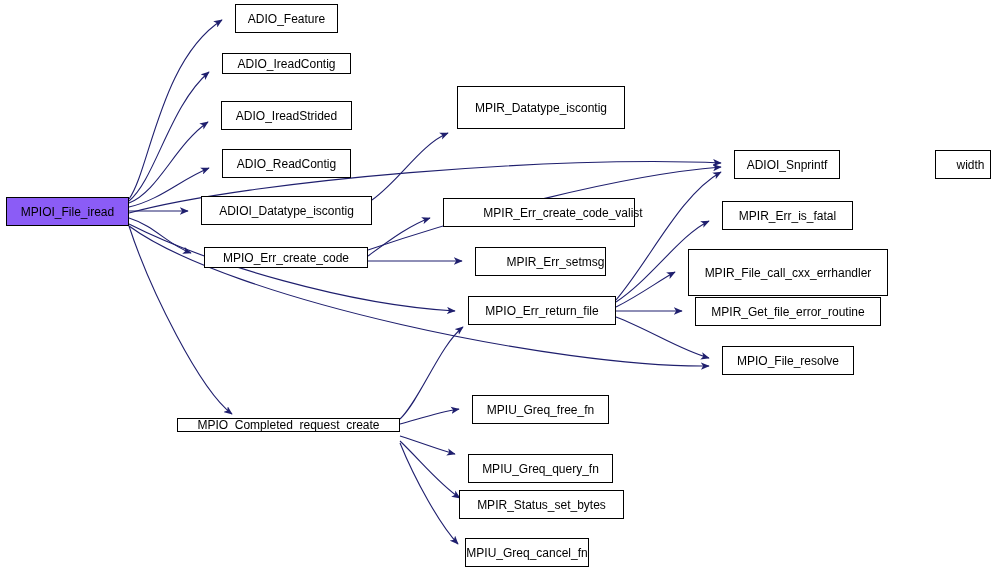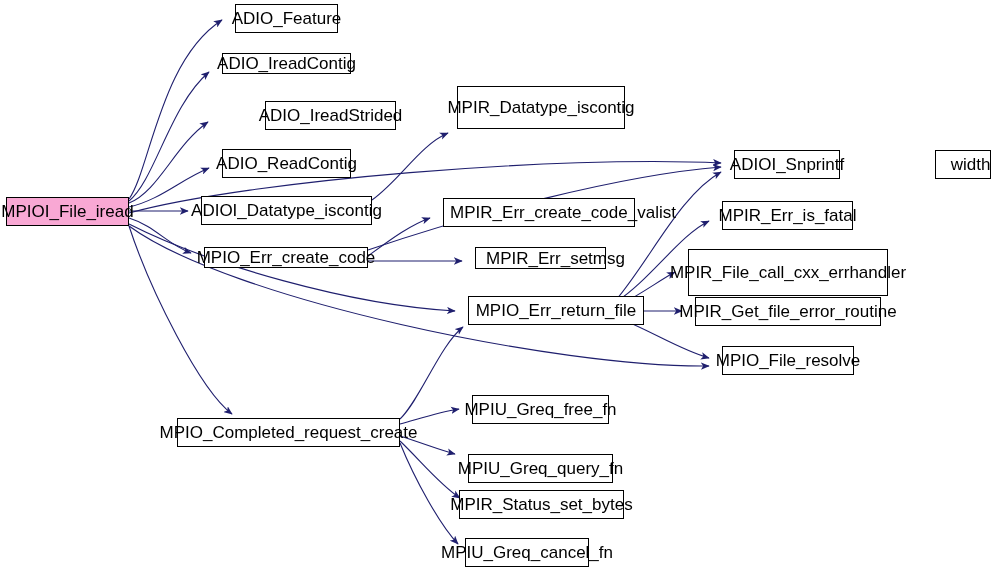--- a/index.html
+++ b/index.html
@@ -24,30 +24,30 @@
     width: 995px;
     height: 568px;
     pointer-events: none;
   }
   .node {
     position: absolute;
     box-sizing: border-box;
     border: 1px solid #000000;
     background: #ffffff;
     color: #000000;
-    font-size: 17px;
+    font-size: 12px;
     line-height: 1;
     display: flex;
     align-items: center;
     justify-content: center;
     white-space: nowrap;
     letter-spacing: 0px;
   }
   .node.current {
-    background: #f9a8d4;
+    background: #8b5cf6;
   }
 </style>
 </head>
 <body>
 
 <div id="callgraph">
   <svg id="edges-layer" viewBox="0 0 995 568" xmlns="http://www.w3.org/2000/svg">
     <defs>
       <marker id="arrowhead" viewBox="0 0 12 10" refX="11" refY="5" markerWidth="8" markerHeight="7" orient="auto-start-reverse">
         <path d="M0,0 L12,5 L0,10 L3,5 Z" fill="#1f1f6e"></path>
@@ -77,33 +77,33 @@
         <path d="M400,424 C425,417 440,412 459,409" fill="none" stroke="#1f1f6e" stroke-width="1.1" marker-end="url(#arrowhead)"></path>
         <path d="M400,436 C425,444 440,450 455,454" fill="none" stroke="#1f1f6e" stroke-width="1.1" marker-end="url(#arrowhead)"></path>
         <path d="M400,441 C420,460 440,485 460,498" fill="none" stroke="#1f1f6e" stroke-width="1.1" marker-end="url(#arrowhead)"></path>
         <path d="M400,443 C415,480 440,525 458,544" fill="none" stroke="#1f1f6e" stroke-width="1.1" marker-end="url(#arrowhead)"></path>
       </g>
   </svg>
   <div id="nodes-layer">
       <div class="node current" style="left: 6px; top: 197px; width: 123px; height: 29px;">MPIOI_File_iread</div>
       <div class="node" style="left: 235px; top: 4px; width: 103px; height: 29px;">ADIO_Feature</div>
       <div class="node" style="left: 222px; top: 53px; width: 129px; height: 21px;">ADIO_IreadContig</div>
-      <div class="node" style="left: 221px; top: 101px; width: 131px; height: 29px; margin-left: 44px;">ADIO_IreadStrided</div>
+      <div class="node" style="left: 221px; top: 101px; width: 131px; height: 29px;">ADIO_IreadStrided</div>
       <div class="node" style="left: 222px; top: 149px; width: 129px; height: 29px;">ADIO_ReadContig</div>
       <div class="node" style="left: 201px; top: 196px; width: 171px; height: 29px;">ADIOI_Datatype_iscontig</div>
       <div class="node" style="left: 204px; top: 247px; width: 164px; height: 21px;">MPIO_Err_create_code</div>
       <div class="node" style="left: 457px; top: 86px; width: 168px; height: 43px;">MPIR_Datatype_iscontig</div>
       <div class="node" style="left: 443px; top: 198px; width: 192px; height: 29px; padding-left: 48px;">MPIR_Err_create_code_valist</div>
-      <div class="node" style="left: 475px; top: 247px; width: 131px; height: 22px; padding-left: 30px;">MPIR_Err_setmsg</div>
-      <div class="node" style="left: 468px; top: 296px; width: 176px; height: 29px;">MPIO_Err_return_file</div>
+      <div class="node" style="left: 475px; top: 247px; width: 131px; height: 29px; padding-left: 30px;">MPIR_Err_setmsg</div>
+      <div class="node" style="left: 468px; top: 296px; width: 148px; height: 29px;">MPIO_Err_return_file</div>
       <div class="node" style="left: 734px; top: 150px; width: 106px; height: 29px;">ADIOI_Snprintf</div>
       <div class="node" style="left: 935px; top: 150px; width: 56px; height: 29px; padding-left: 15px;">width</div>
       <div class="node" style="left: 722px; top: 201px; width: 131px; height: 29px;">MPIR_Err_is_fatal</div>
       <div class="node" style="left: 688px; top: 249px; width: 200px; height: 47px;">MPIR_File_call_cxx_errhandler</div>
       <div class="node" style="left: 695px; top: 297px; width: 186px; height: 29px;">MPIR_Get_file_error_routine</div>
       <div class="node" style="left: 722px; top: 346px; width: 132px; height: 29px;">MPIO_File_resolve</div>
-      <div class="node" style="left: 177px; top: 418px; width: 223px; height: 29px;">MPIO_Completed_request_create</div>
+      <div class="node" style="left: 177px; top: 418px; width: 223px; height: 14px;">MPIO_Completed_request_create</div>
       <div class="node" style="left: 472px; top: 395px; width: 137px; height: 29px;">MPIU_Greq_free_fn</div>
       <div class="node" style="left: 468px; top: 454px; width: 145px; height: 29px;">MPIU_Greq_query_fn</div>
       <div class="node" style="left: 459px; top: 490px; width: 165px; height: 29px;">MPIR_Status_set_bytes</div>
       <div class="node" style="left: 465px; top: 538px; width: 124px; height: 29px;">MPIU_Greq_cancel_fn</div>
     </div>
 </div>
 
 </body></html>

